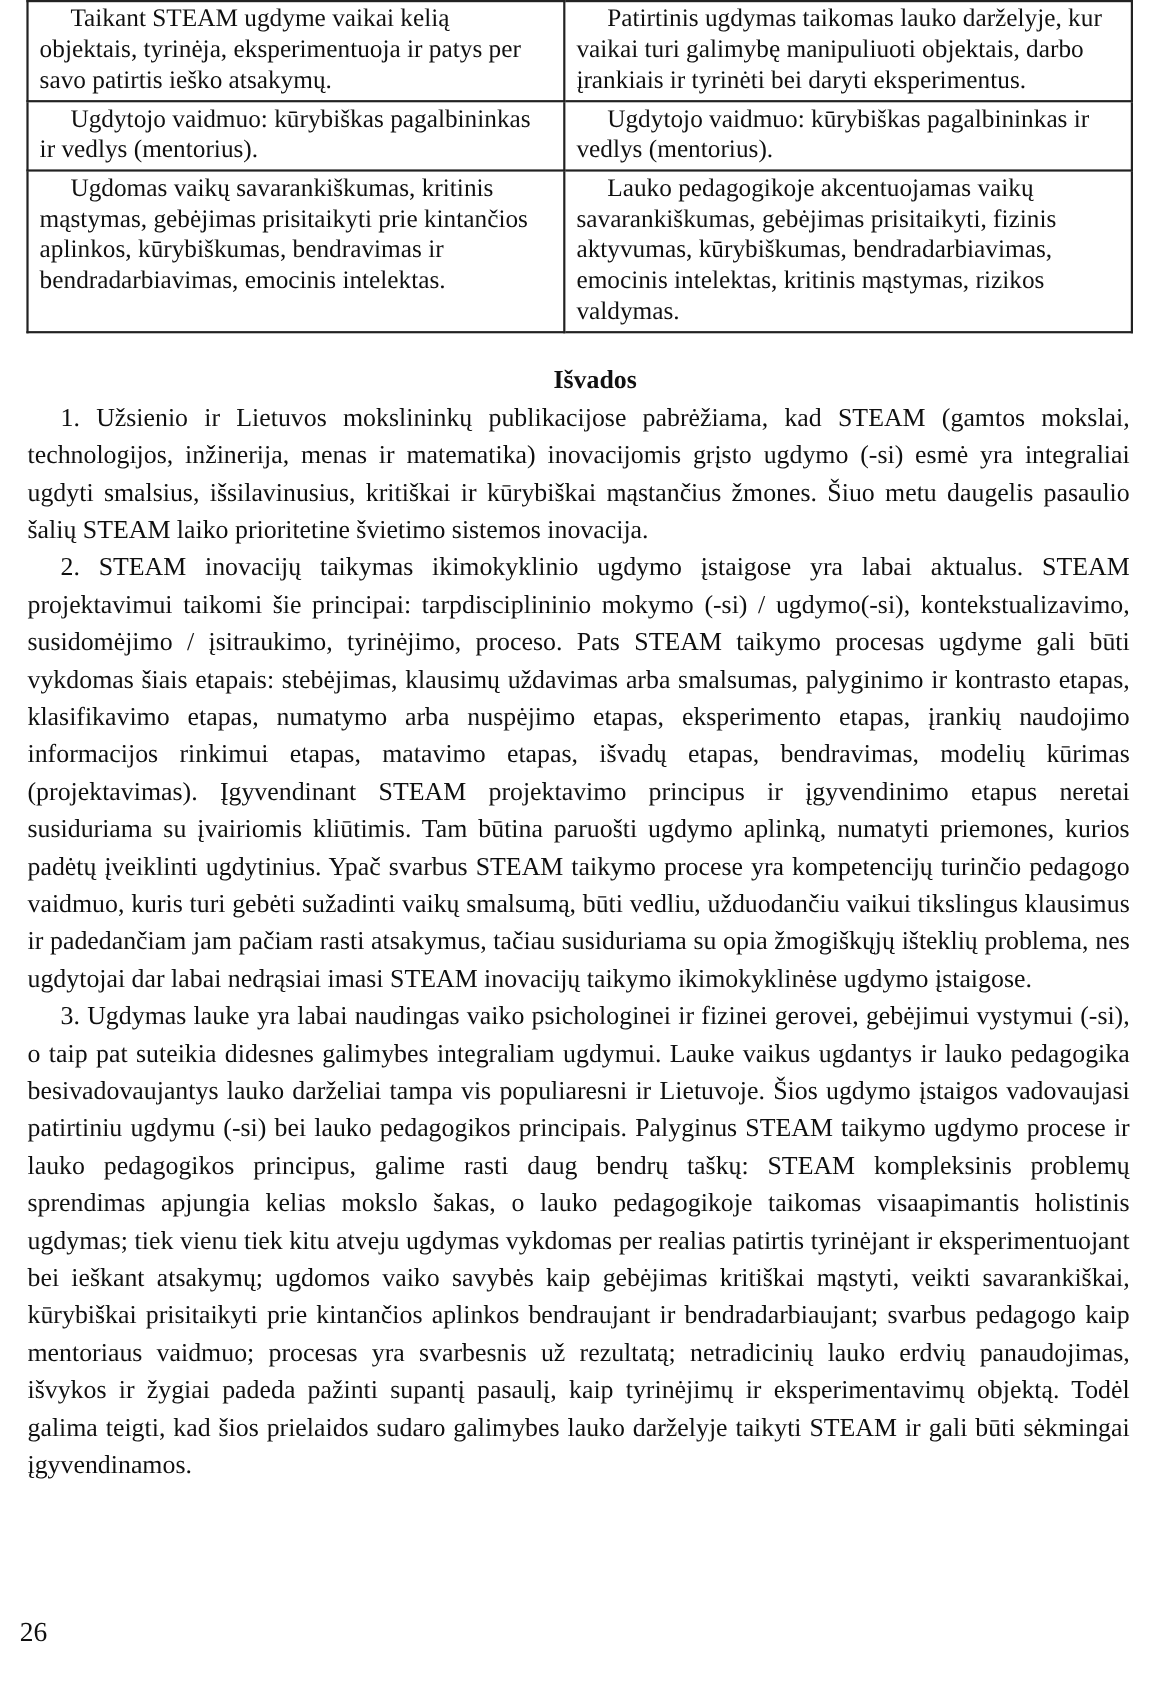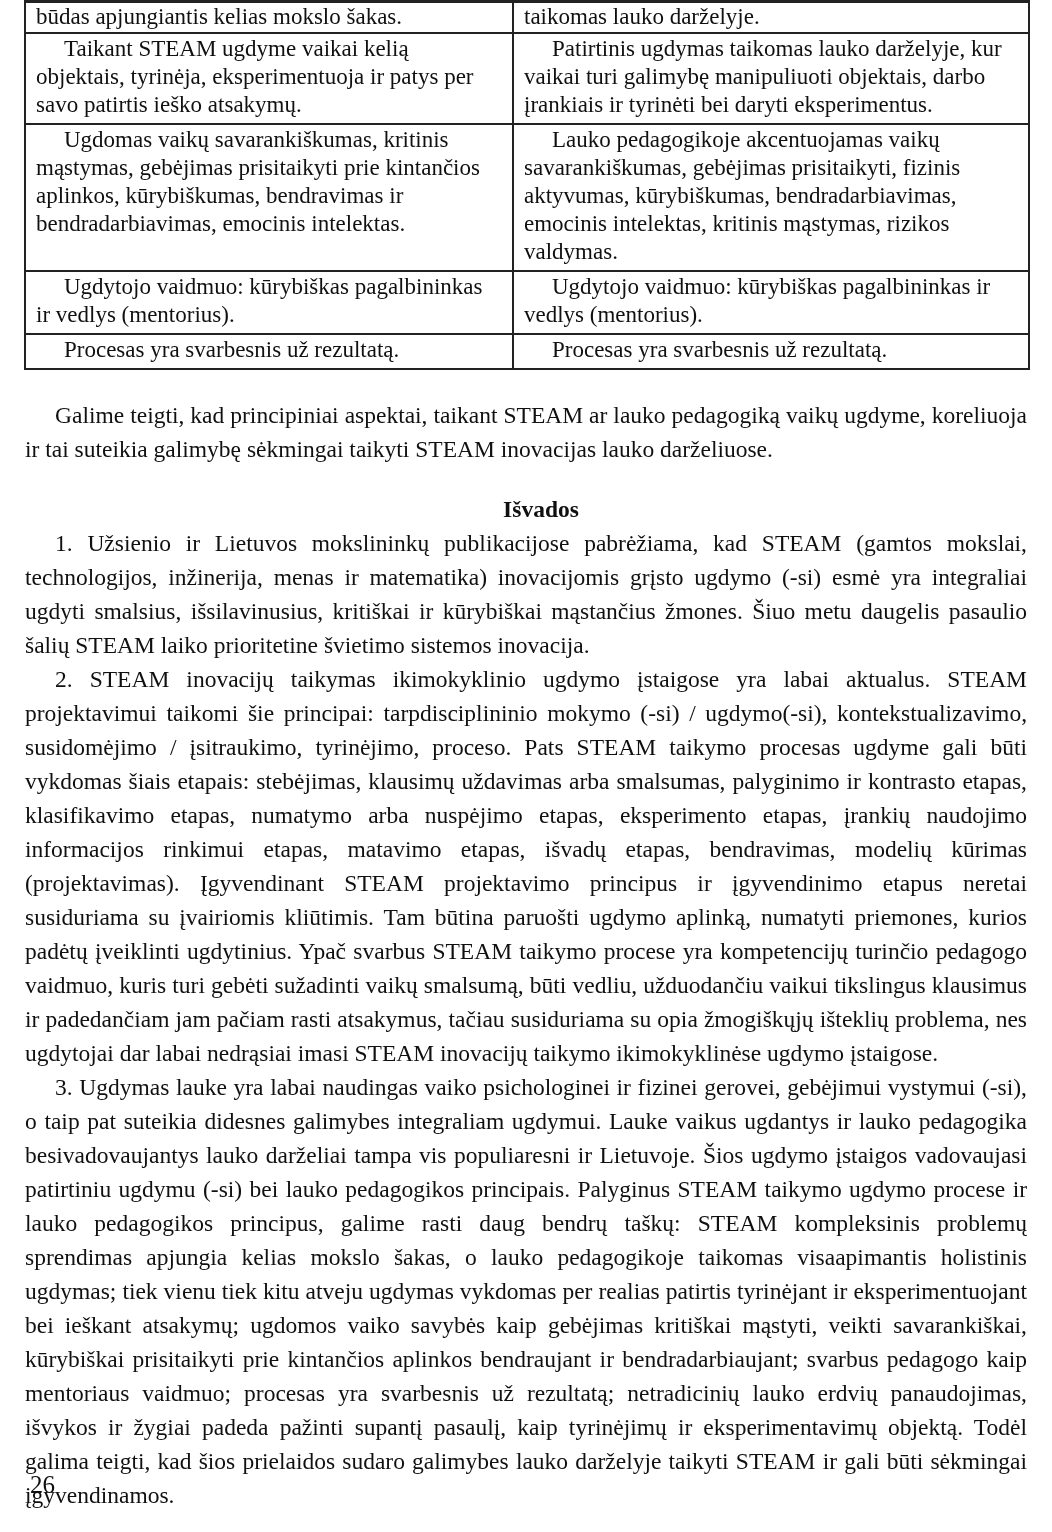--- a/index.html
+++ b/index.html
@@ -54,62 +54,53 @@
   .heading {
     margin: 26px 0 0 0;
     font-size: 23.5px;
     line-height: 34px;
     font-weight: bold;
     text-indent: 30px;
     text-align: center;
   }
   .page-number {
     position: absolute;
-    left: 30px;
+    left: 18px;
     top: 1470px;
     font-size: 25px;
     line-height: 30px;
   }
 </style>
 </head>
 <body>
 
 <div class="doc">
 
   <table class="cmp">
     <colgroup>
         <col class="c-left">
         <col class="c-right">
       </colgroup>
     <tbody>
-      <tr class="first-row">
-        <td>būdas apjungiantis kelias mokslo šakas.</td>
-        <td>taikomas lauko darželyje.</td>
-      </tr>
       <tr class="indented">
         <td>Taikant STEAM ugdyme vaikai kelią objektais, tyrinėja, eksperimentuoja ir patys per savo patirtis ieško atsakymų.</td>
         <td>Patirtinis ugdymas taikomas lauko darželyje, kur vaikai turi galimybę manipuliuoti objektais, darbo įrankiais ir tyrinėti bei daryti eksperimentus.</td>
-      </tr>
-      <tr class="indented">
-        <td>Ugdomas vaikų savarankiškumas, kritinis mąstymas, gebėjimas prisitaikyti prie kintančios aplinkos, kūrybiškumas, bendravimas ir bendradarbiavimas, emocinis intelektas.</td>
-        <td>Lauko pedagogikoje akcentuojamas vaikų savarankiškumas, gebėjimas prisitaikyti, fizinis aktyvumas, kūrybiškumas, bendradarbiavimas, emocinis intelektas, kritinis mąstymas, rizikos valdymas.</td>
       </tr>
       <tr class="indented">
         <td>Ugdytojo vaidmuo: kūrybiškas pagalbininkas ir vedlys (mentorius).</td>
         <td>Ugdytojo vaidmuo: kūrybiškas pagalbininkas ir vedlys (mentorius).</td>
       </tr>
       <tr class="indented">
-        <td>Procesas yra svarbesnis už rezultatą.</td>
-        <td>Procesas yra svarbesnis už rezultatą.</td>
+        <td>Ugdomas vaikų savarankiškumas, kritinis mąstymas, gebėjimas prisitaikyti prie kintančios aplinkos, kūrybiškumas, bendravimas ir bendradarbiavimas, emocinis intelektas.</td>
+        <td>Lauko pedagogikoje akcentuojamas vaikų savarankiškumas, gebėjimas prisitaikyti, fizinis aktyvumas, kūrybiškumas, bendradarbiavimas, emocinis intelektas, kritinis mąstymas, rizikos valdymas.</td>
       </tr>
     </tbody>
   </table>
 
   <div class="textblock">
-    <p class="para summary">Galime teigti, kad principiniai aspektai, taikant STEAM ar lauko pedagogiką vaikų ugdyme, koreliuoja ir tai suteikia galimybę sėkmingai taikyti STEAM inovacijas lauko darželiuose.</p>
     <p class="heading">Išvados</p>
     <p class="para">1. Užsienio ir Lietuvos mokslininkų publikacijose pabrėžiama, kad STEAM (gamtos mokslai, technologijos, inžinerija, menas ir matematika) inovacijomis grįsto ugdymo (-si) esmė yra integraliai ugdyti smalsius, išsilavinusius, kritiškai ir kūrybiškai mąstančius žmones. Šiuo metu daugelis pasaulio šalių STEAM laiko prioritetine švietimo sistemos inovacija.</p>
     <p class="para">2. STEAM inovacijų taikymas ikimokyklinio ugdymo įstaigose yra labai aktualus. STEAM projektavimui taikomi šie principai: tarpdisciplininio mokymo (-si) / ugdymo(-si), kontekstualizavimo, susidomėjimo / įsitraukimo, tyrinėjimo, proceso. Pats STEAM taikymo procesas ugdyme gali būti vykdomas šiais etapais: stebėjimas, klausimų uždavimas arba smalsumas, palyginimo ir kontrasto etapas, klasifikavimo etapas, numatymo arba nuspėjimo etapas, eksperimento etapas, įrankių naudojimo informacijos rinkimui etapas, matavimo etapas, išvadų etapas, bendravimas, modelių kūrimas (projektavimas). Įgyvendinant STEAM projektavimo principus ir įgyvendinimo etapus neretai susiduriama su įvairiomis kliūtimis. Tam būtina paruošti ugdymo aplinką, numatyti priemones, kurios padėtų įveiklinti ugdytinius. Ypač svarbus STEAM taikymo procese yra kompetencijų turinčio pedagogo vaidmuo, kuris turi gebėti sužadinti vaikų smalsumą, būti vedliu, užduodančiu vaikui tikslingus klausimus ir padedančiam jam pačiam rasti atsakymus, tačiau susiduriama su opia žmogiškųjų išteklių problema, nes ugdytojai dar labai nedrąsiai imasi STEAM inovacijų taikymo ikimokyklinėse ugdymo įstaigose.</p>
     <p class="para">3. Ugdymas lauke yra labai naudingas vaiko psichologinei ir fizinei gerovei, gebėjimui vystymui (-si), o taip pat suteikia didesnes galimybes integraliam ugdymui. Lauke vaikus ugdantys ir lauko pedagogika besivadovaujantys lauko darželiai tampa vis populiaresni ir Lietuvoje. Šios ugdymo įstaigos vadovaujasi patirtiniu ugdymu (-si) bei lauko pedagogikos principais. Palyginus STEAM taikymo ugdymo procese ir lauko pedagogikos principus, galime rasti daug bendrų taškų: STEAM kompleksinis problemų sprendimas apjungia kelias mokslo šakas, o lauko pedagogikoje taikomas visaapimantis holistinis ugdymas; tiek vienu tiek kitu atveju ugdymas vykdomas per realias patirtis tyrinėjant ir eksperimentuojant bei ieškant atsakymų; ugdomos vaiko savybės kaip gebėjimas kritiškai mąstyti, veikti savarankiškai, kūrybiškai prisitaikyti prie kintančios aplinkos bendraujant ir bendradarbiaujant; svarbus pedagogo kaip mentoriaus vaidmuo; procesas yra svarbesnis už rezultatą; netradicinių lauko erdvių panaudojimas, išvykos ir žygiai padeda pažinti supantį pasaulį, kaip tyrinėjimų ir eksperimentavimų objektą. Todėl galima teigti, kad šios prielaidos sudaro galimybes lauko darželyje taikyti STEAM ir gali būti sėkmingai įgyvendinamos.</p>
   </div>
 
   <div class="page-number">26</div>
 
 </div>
 

